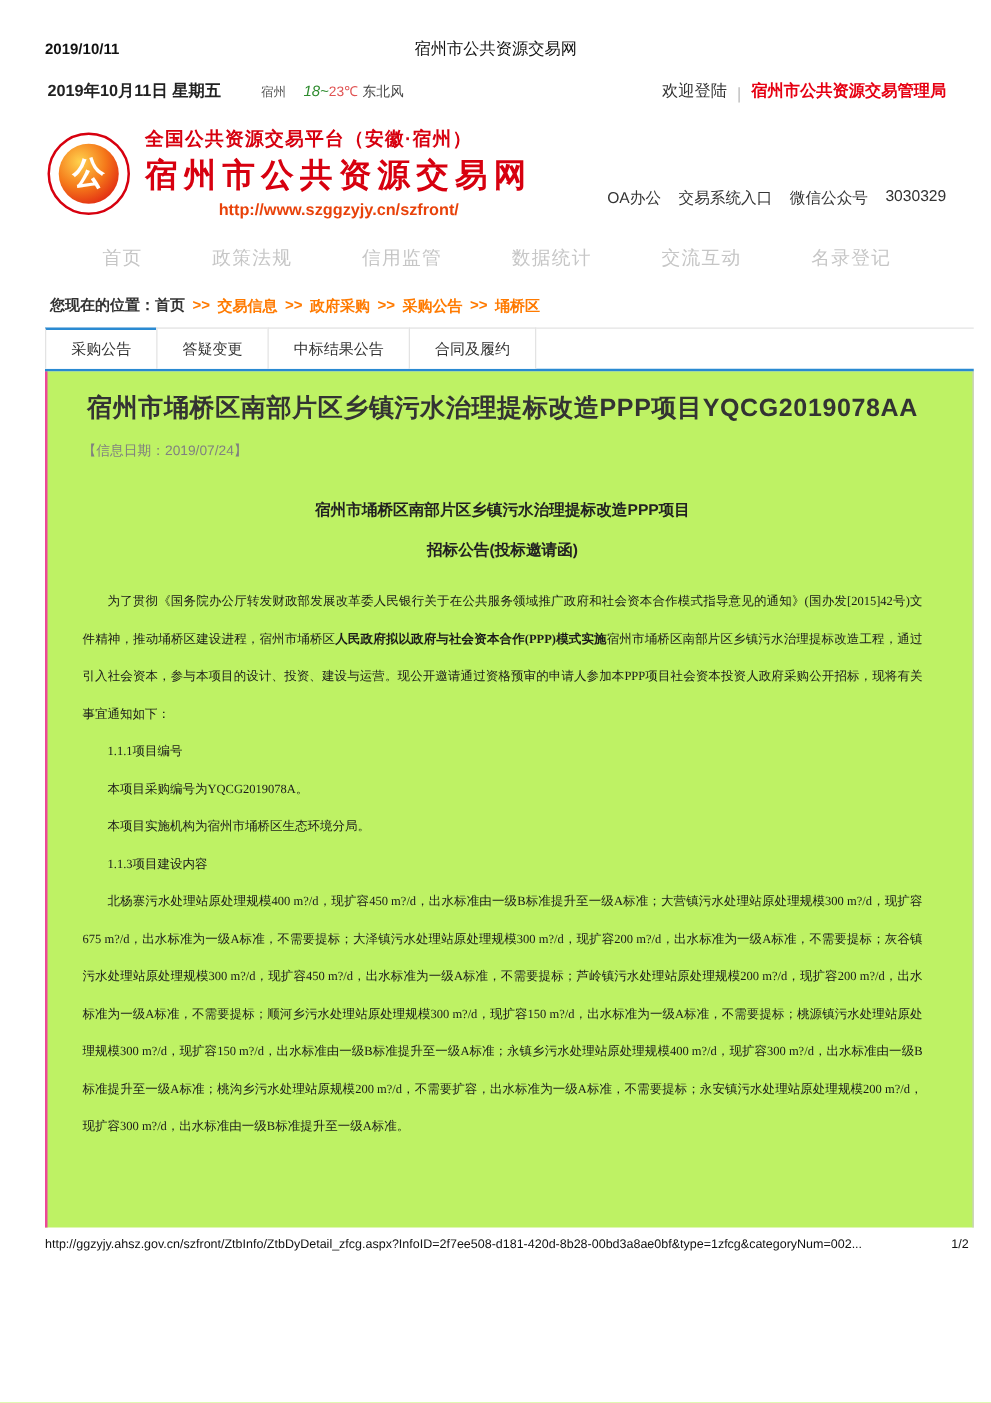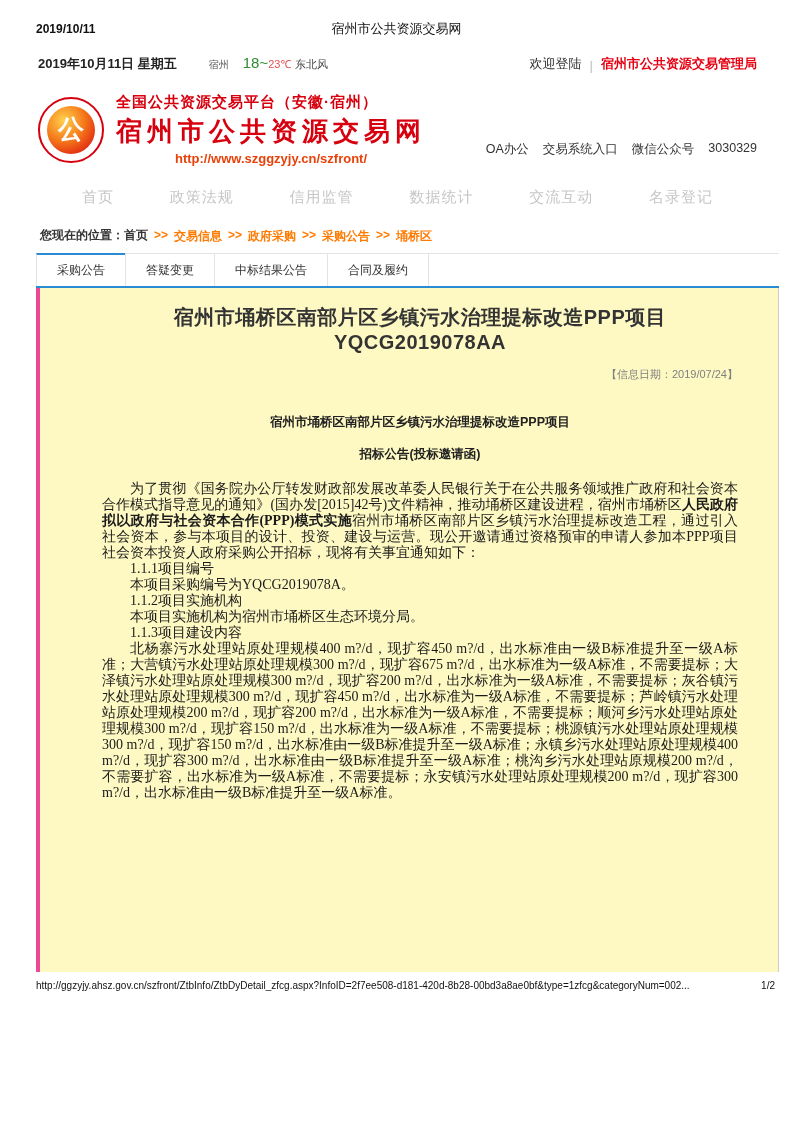--- a/index.html
+++ b/index.html
@@ -1,33 +1,33 @@
 <!DOCTYPE html>
 <html><head>
 <meta charset="utf-8">
 <style>
   * { margin:0; padding:0; box-sizing:border-box; }
   html,body { background:#fff; }
   .page {
-    position:relative; width:793px; height:999px; margin:6px auto;
+    position:relative; width:793px; height:999px; margin:16px auto;
     background:#fff; overflow:hidden; display:flex; flex-direction:column;
     font-family:"Liberation Sans", sans-serif; color:#222;
   }
   
   .print-header { display:grid; grid-template-columns:1fr auto 1fr; align-items:center;
     margin:14px 36px 0 36px; font-size:12px; color:#111; }
   .print-header .ph-date { font-weight:bold; }
   .print-header .ph-site { font-size:13px; }
   
   .topbar { display:flex; justify-content:space-between; align-items:baseline;
     margin:16px 36px 0 38px; font-size:13px; color:#333; }
   .topbar-left { display:flex; align-items:baseline; gap:14px; }
   .tb-date { font-weight:bold; color:#222; }
   .tb-city { font-size:10px; color:#555; margin-left:18px; }
-  .tb-temp-low { color:#2e8b2e; font-size:15px; }
+  .tb-temp-low { color:#2e8b2e; font-size:12px;font-style:italic; }
   .tb-temp-high { color:#e05353; font-size:11px; }
   .tb-wind { font-size:11px; color:#444; }
   .topbar-right { display:flex; align-items:flex-end; gap:8px; font-size:13px; }
   .tb-welcome { color:#333; }
   .tb-sep { color:#bbb; }
   .tb-login { color:#e60012; font-weight:bold; cursor:pointer; }
   
   .site-header { display:flex; justify-content:space-between; align-items:flex-end;
     margin:20px 36px 0 38px; }
   .brand { display:flex; align-items:center; gap:12px; }
@@ -53,28 +53,28 @@
   .bc-sep { color:#ff7a00; }
   .bc-link { color:#ff7a00; cursor:pointer; text-decoration:none; }
   
   .tab-bar { display:flex; margin:8px 14px 0 36px; border-bottom:2px solid #2a8ad2; position:relative; }
   .tab-bar::before { content:""; position:absolute; top:0; left:0; right:0; height:1px; background:#e3e3e3; }
   .tab { position:relative; background:#fff; font-size:12px; color:#333; padding:8px 20px 7px 20px;
     border-left:1px solid #e3e3e3; border-top:1px solid #e3e3e3; cursor:pointer; z-index:1; }
   .tab:last-of-type { border-right:1px solid #e3e3e3; }
   .tab.active { border-top:2px solid #2a8ad2; padding-top:7px; font-weight:normal; }
   
-  .content { flex:1; margin:0 14px 0 36px; border-left:4px solid #ec4899; border-right:1px solid #ccc;
-    padding:16px 40px 10px 62px; background:#fef9c3; overflow:hidden; }
+  .content { flex:1; margin:0 14px 0 36px; border-left:2px solid #ec4899; border-right:1px solid #ccc;
+    padding:16px 40px 10px 28px; background:#bef264; overflow:hidden; }
   .article-title { text-align:center; font-size:20px; font-weight:bold; color:#333; letter-spacing:0.5px; }
-  .info-date { text-align:right; font-size:11px; color:#808080; margin-top:13px; }
+  .info-date { text-align:left; font-size:11px; color:#808080; margin-top:13px; }
   .subtitle1 { text-align:center; font-size:12.5px; font-weight:bold; color:#222; margin-top:32px; }
   .subtitle2 { text-align:center; font-size:12.5px; font-weight:bold; color:#222; margin-top:15px; }
   .article-body { margin-top:18px; }
-  .para { font-family:"Liberation Serif","DejaVu Serif",serif; font-size:14px; line-height:16px;
+  .para { font-family:"Liberation Serif","DejaVu Serif",serif; font-size:10px; line-height:30px;
     color:#1a1a1a; text-align:justify; text-indent:2em; }
   .para.heading { font-weight:bold; }
   .para .b { font-weight:bold; }
   
   .print-footer { display:flex; justify-content:space-between; align-items:baseline;
     margin:8px 14px 14px 36px; font-size:10px; color:#111;gap:38px; }
   .pf-page { margin-right:4px; }
 </style>
 </head>
 <body>
@@ -156,21 +156,20 @@
 
   <div class="content">
     <div class="article-title">宿州市埇桥区南部片区乡镇污水治理提标改造PPP项目YQCG2019078AA</div>
     <div class="info-date">【信息日期：2019/07/24】</div>
     <div class="subtitle1">宿州市埇桥区南部片区乡镇污水治理提标改造PPP项目</div>
     <div class="subtitle2">招标公告(投标邀请函)</div>
     <div class="article-body">
         <p class="para"><span>为了贯彻《国务院办公厅转发财政部发展改革委人民银行关于在公共服务领域推广政府和社会资本合作模式指导意见的通知》(国办发[2015]42号)文件精神，推动埇桥区建设进程，宿州市埇桥区</span><span class="b">人民政府拟以政府与社会资本合作(PPP)模式实施</span><span>宿州市埇桥区南部片区乡镇污水治理提标改造工程，通过引入社会资本，参与本项目的设计、投资、建设与运营。现公开邀请通过资格预审的申请人参加本PPP项目社会资本投资人政府采购公开招标，现将有关事宜通知如下：</span></p>
         <p class="para"><span>1.1.1项目编号</span></p>
         <p class="para"><span>本项目采购编号为YQCG2019078A。</span></p>
-        <p class="para"><span>1.1.2项目实施机构</span></p>
         <p class="para"><span>本项目实施机构为宿州市埇桥区生态环境分局。</span></p>
         <p class="para"><span>1.1.3项目建设内容</span></p>
         <p class="para"><span>北杨寨污水处理站原处理规模400 m?/d，现扩容450 m?/d，出水标准由一级B标准提升至一级A标准；大营镇污水处理站原处理规模300 m?/d，现扩容675 m?/d，出水标准为一级A标准，不需要提标；大泽镇污水处理站原处理规模300 m?/d，现扩容200 m?/d，出水标准为一级A标准，不需要提标；灰谷镇污水处理站原处理规模300 m?/d，现扩容450 m?/d，出水标准为一级A标准，不需要提标；芦岭镇污水处理站原处理规模200 m?/d，现扩容200 m?/d，出水标准为一级A标准，不需要提标；顺河乡污水处理站原处理规模300 m?/d，现扩容150 m?/d，出水标准为一级A标准，不需要提标；桃源镇污水处理站原处理规模300 m?/d，现扩容150 m?/d，出水标准由一级B标准提升至一级A标准；永镇乡污水处理站原处理规模400 m?/d，现扩容300 m?/d，出水标准由一级B标准提升至一级A标准；桃沟乡污水处理站原规模200 m?/d，不需要扩容，出水标准为一级A标准，不需要提标；永安镇污水处理站原处理规模200 m?/d，现扩容300 m?/d，出水标准由一级B标准提升至一级A标准。</span></p>
       </div>
   </div>
 
   <div class="print-footer">
     <span class="pf-url">http://ggzyjy.ahsz.gov.cn/szfront/ZtbInfo/ZtbDyDetail_zfcg.aspx?InfoID=2f7ee508-d181-420d-8b28-00bd3a8ae0bf&amp;type=1zfcg&amp;categoryNum=002...</span>
     <span class="pf-page">1/2</span>
   </div>

